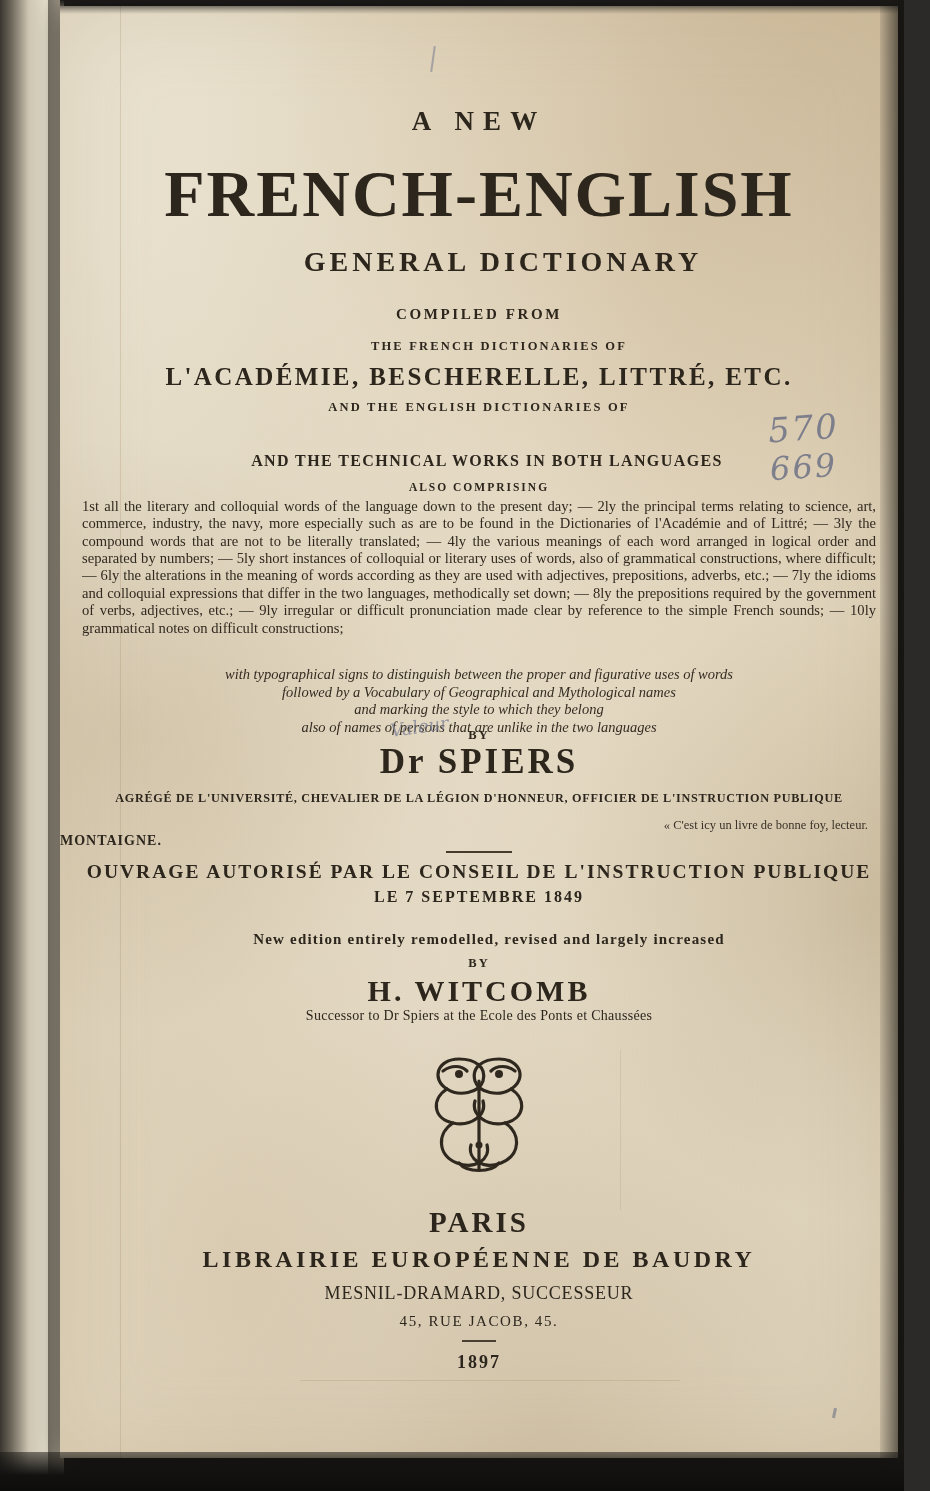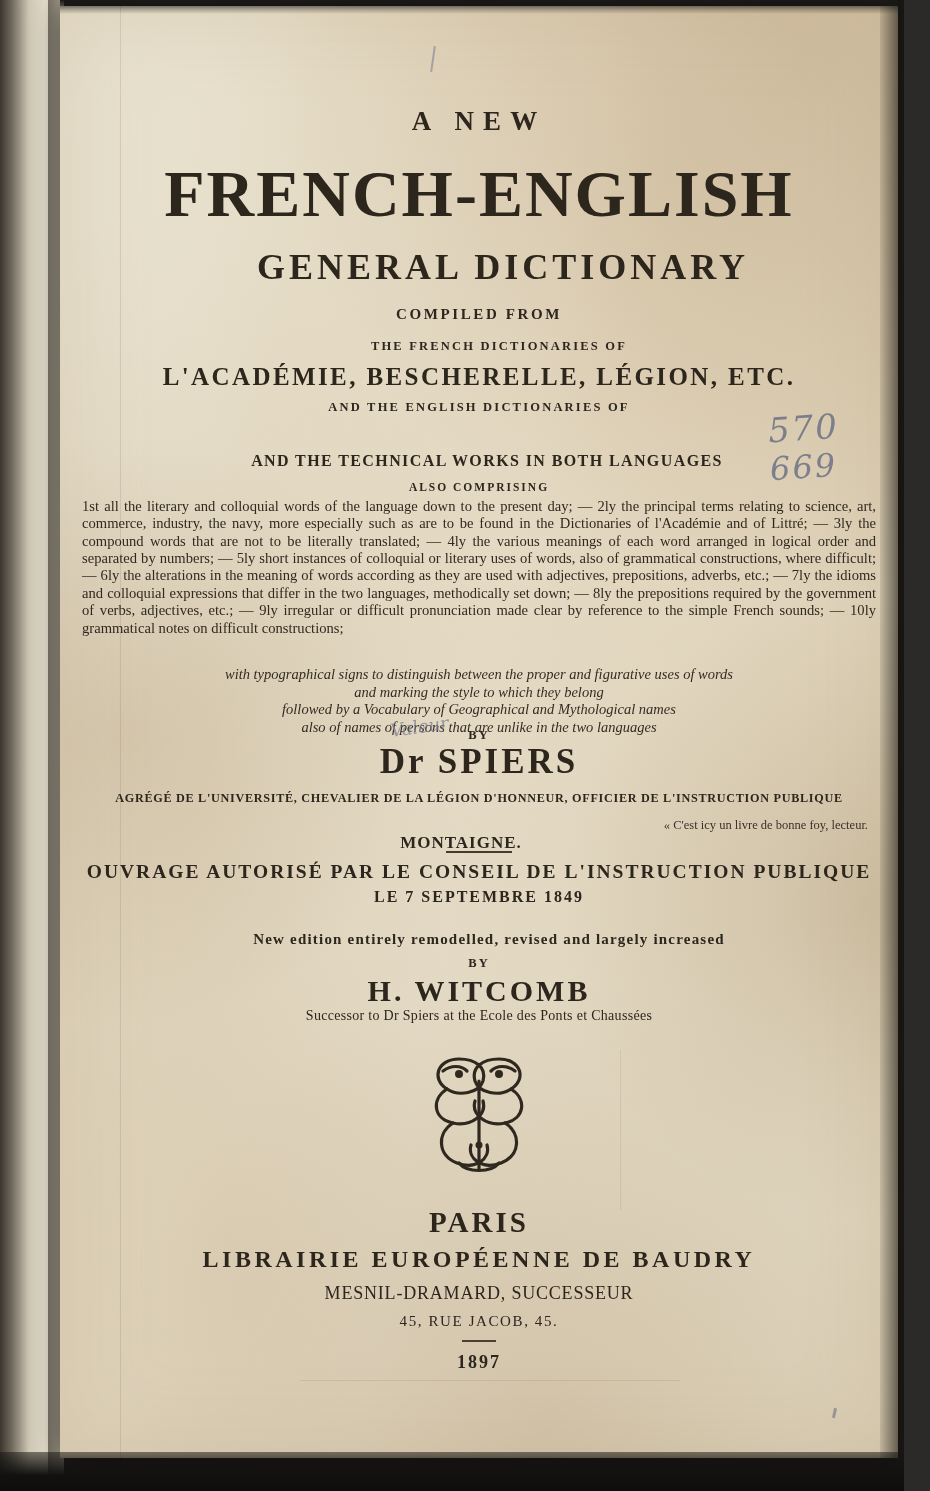--- a/index.html
+++ b/index.html
@@ -97,21 +97,21 @@
     position: absolute; top: 100px; left: 0; right: 0;
     font-size: 27px; letter-spacing: 9px; font-weight: 700;
   }
   .l-title {
     position: absolute; top: 150px; left: 0; right: 0;
     font-size: 66px; letter-spacing: 2px; font-weight: 700;
     white-space: nowrap;
   }
   .l-sub {
     position: absolute; top: 240px; left: 0; right: 0;
-    font-size: 36px; letter-spacing: 4px; font-weight: 700; margin-left: 48px;
+    font-size: 28px; letter-spacing: 4px; font-weight: 700; margin-left: 48px;
   }
   .l-compiled {
     position: absolute; top: 300px; left: 0; right: 0;
     font-size: 15px; letter-spacing: 2.6px; font-weight: 700;
   }
   .l-frdict {
     position: absolute; top: 333px; left: 0; right: 0;
     font-size: 12.5px; letter-spacing: 2.2px; font-weight: 700; margin-left: 40px;
   }
   .l-acad {
@@ -166,22 +166,22 @@
   }
   .l-quote {
     position: absolute; top: 812px; left: 0; right: 30px;
     text-align: right;
     font-size: 12.5px;
     font-style: normal;
     color: #3a3128;
   }
   .l-montaigne {
     position: absolute; top: 827px; left: 0; right: 36px;
-    text-align: center;
-    font-size: 17px; letter-spacing: 1px; font-weight: 700;
+    text-align: left;
+    font-size: 14px; letter-spacing: 1px; font-weight: 700;
   }
   .rule {
     position: absolute; top: 845px; left: 50%;
     width: 66px; height: 2px; margin-left: -33px;
     background: #453a2c;
   }
   .l-ouvrage {
     position: absolute; top: 855px; left: 0; right: 0;
     font-size: 19.5px; letter-spacing: 2px; font-weight: 700;
   }
@@ -296,31 +296,31 @@
   <div class="edge-bottom"></div>
 
   <div class="content">
 
     <div class="l-anew ink">A NEW</div>
     <div class="l-title ink">FRENCH-ENGLISH</div>
     <div class="l-sub ink">GENERAL DICTIONARY</div>
 
     <div class="l-compiled ink">COMPILED FROM</div>
     <div class="l-frdict ink">THE FRENCH DICTIONARIES OF</div>
-    <div class="l-acad ink">L'ACADÉMIE, BESCHERELLE, LÉGION, ETC.</div>
+    <div class="l-acad ink">L'ACADÉMIE, BESCHERELLE, LITTRÉ, ETC.</div>
     <div class="l-endict ink">AND THE ENGLISH DICTIONARIES OF</div>
     <div class="l-technical ink">AND THE TECHNICAL WORKS IN BOTH LANGUAGES</div>
     <div class="l-alsocomp ink">ALSO COMPRISING</div>
 
     <div class="para">1st all the literary and colloquial words of the language down to the present day; — 2ly the principal terms relating to science, art, commerce, industry, the navy, more especially such as are to be found in the Dictionaries of l'Académie and of Littré; — 3ly the compound words that are not to be literally translated; — 4ly the various meanings of each word arranged in logical order and separated by numbers; — 5ly short instances of colloquial or literary uses of words, also of grammatical constructions, where difficult; — 6ly the alterations in the meaning of words according as they are used with adjectives, prepositions, adverbs, etc.; — 7ly the idioms and colloquial expressions that differ in the two languages, methodically set down; — 8ly the prepositions required by the government of verbs, adjectives, etc.; — 9ly irregular or difficult pronunciation made clear by reference to the simple French sounds; — 10ly grammatical notes on difficult constructions;</div>
 
     <div class="italblock">
       <div>with typographical signs to distinguish between the proper and figurative uses of words</div>
+      <div>followed by a Vocabulary of Geographical and Mythological names</div>
       <div>and marking the style to which they belong</div>
-      <div>followed by a Vocabulary of Geographical and Mythological names</div>
       <div>also of names of persons that are unlike in the two languages</div>
     </div>
 
     <div class="l-by1 ink">BY</div>
     <div class="l-spiers ink">Dr SPIERS</div>
     <div class="l-agrege ink">AGRÉGÉ DE L'UNIVERSITÉ, CHEVALIER DE LA LÉGION D'HONNEUR, OFFICIER DE L'INSTRUCTION PUBLIQUE</div>
 
     <div class="l-quote ink">« C'est icy un livre de bonne foy, lecteur.</div>
     <div class="l-montaigne ink">MONTAIGNE.</div>
 

